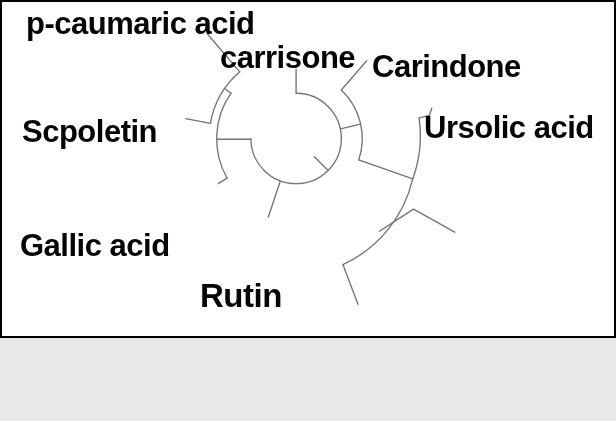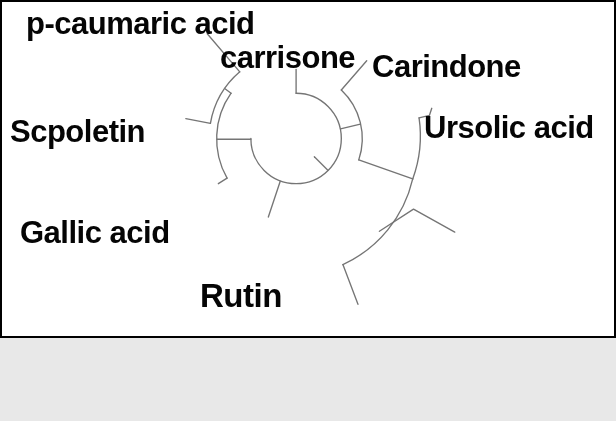--- a/index.html
+++ b/index.html
@@ -21,22 +21,22 @@
     font-size:31px;
     line-height:1;
     color:#050505;
     white-space:nowrap;
     letter-spacing:-0.5px;
   }
   #lbl-p-caumaric{left:24px;top:6px;}
   #lbl-carrisone{left:218px;top:40px;}
   #lbl-carindone{left:370px;top:49px;}
   #lbl-ursolic{left:422px;top:110px;}
-  #lbl-scpoletin{left:8px;top:114px;}
-  #lbl-gallic{left:18px;top:215px;text-align:right;}
+  #lbl-scpoletin{left:20px;top:114px;}
+  #lbl-gallic{left:18px;top:228px;text-align:right;}
   #lbl-rutin{left:198px;top:277px;font-size:33px;}
   #lbl-carandinol{left:447px;top:287px;}
   #lbl-lupeol{left:277px;top:376px;}
 </style>
 </head>
 <body>
 
 <div id="figure">
 
   <svg id="tree-svg" viewBox="0 0 616 421">

